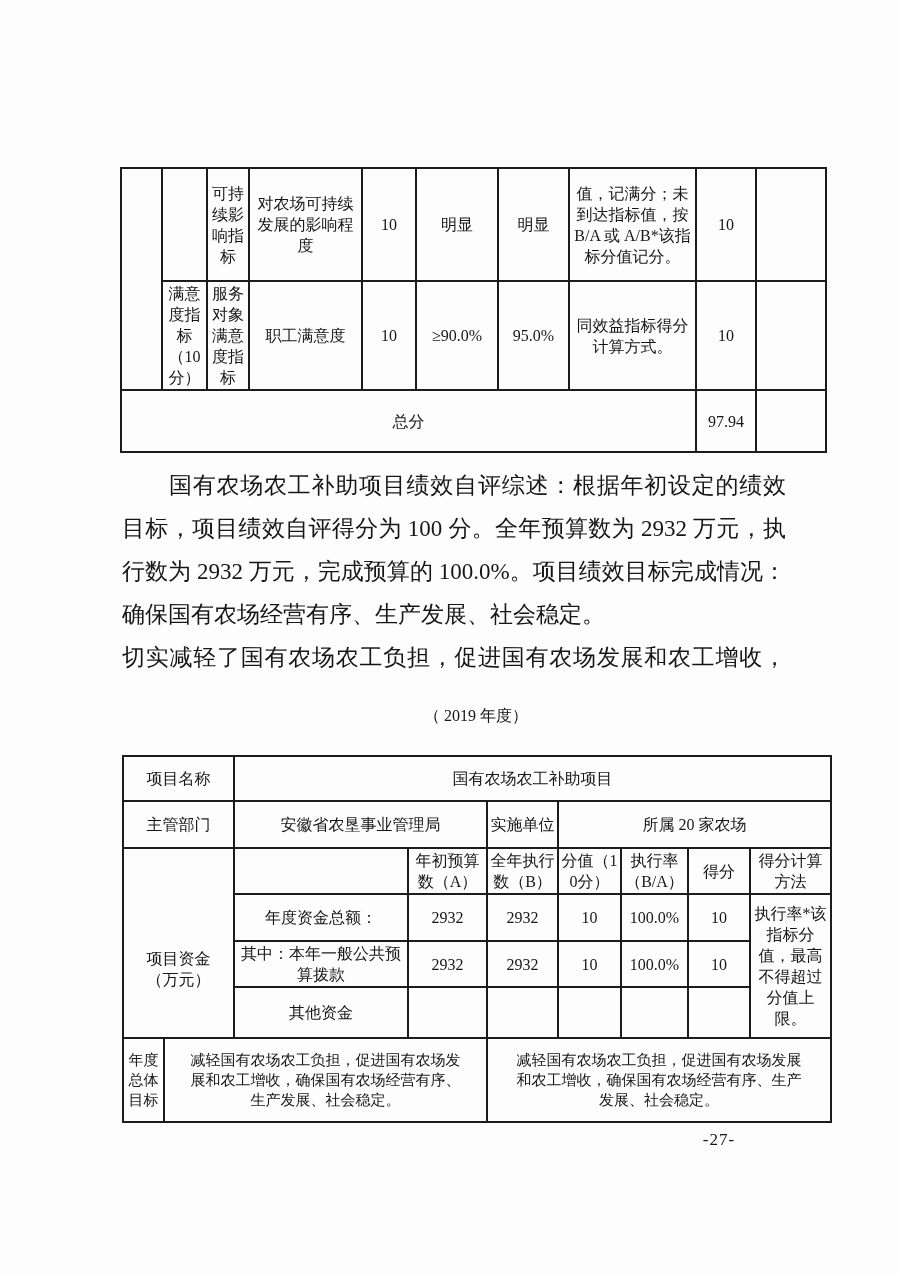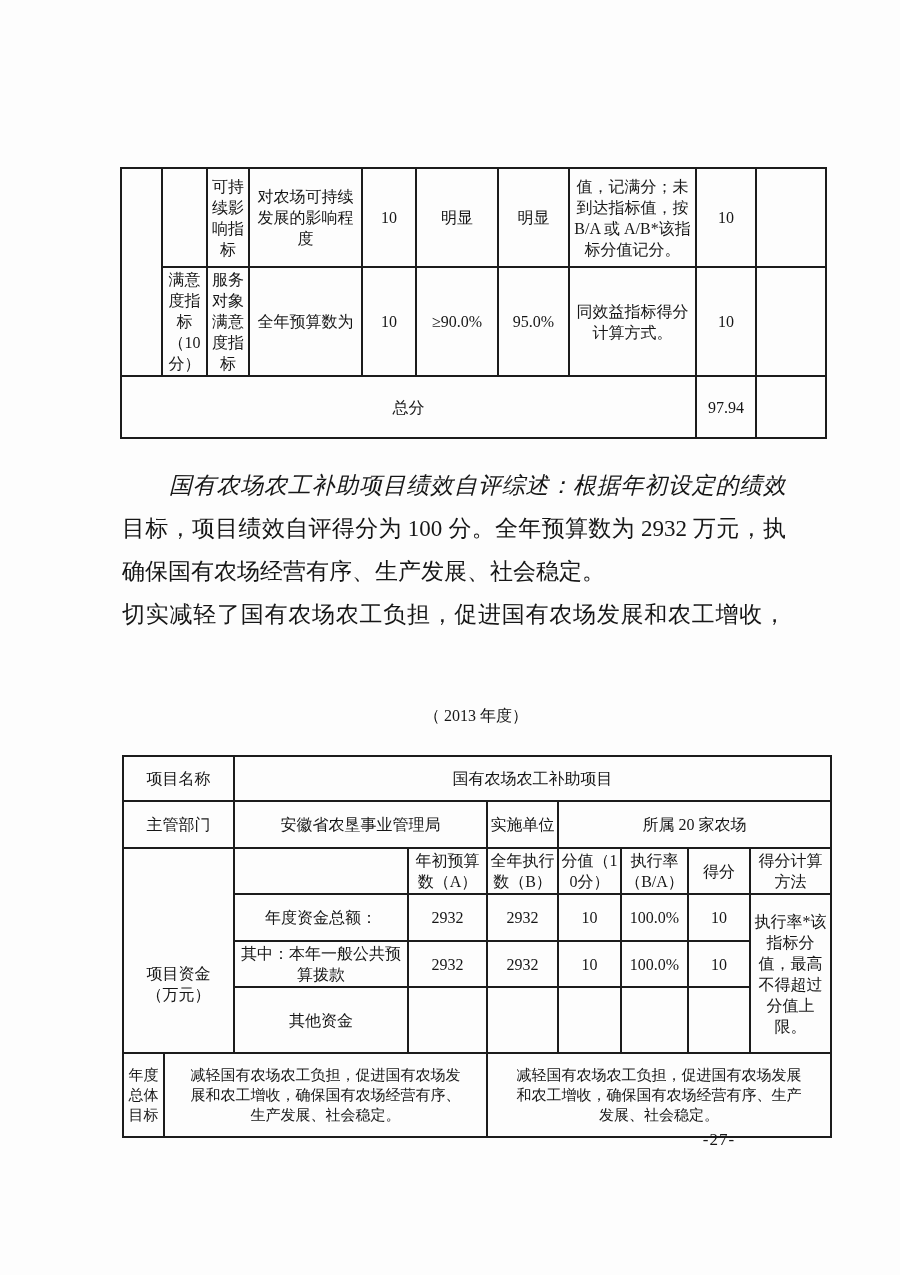--- a/index.html
+++ b/index.html
@@ -16,21 +16,21 @@
     word-break:break-all;
   }
   
   .t1 { left:120px; top:167px; width:705px; }
   
   .summary { position:absolute; left:122px; top:464px; width:664px; }
   .summary .line {
     height:43px; line-height:43px; font-size:23px;
     text-align:justify; text-align-last:justify; overflow:hidden;
   }
-  .summary .line.first { padding-left:47px;font-style:italic; }
+  .summary .line.first { padding-left:47px; }
   .summary .line.last  { text-align-last:left; }
   
   .form-title {
     position:absolute; left:122px; top:671px; width:708px; text-align:center;
     font-size:23px; font-weight:bold; letter-spacing:1px;
   }
   .form-subtitle {
     position:absolute; left:122px; top:706px; width:708px; text-align:center;
     font-size:16px;
   }
@@ -58,59 +58,60 @@
         <col style="width:42px">
       <col style="width:113px">
         <col style="width:54px">
         <col style="width:82px">
       <col style="width:71px">
         <col style="width:127px">
         <col style="width:60px">
       <col style="width:70px">
     </colgroup>
     <tbody>
-        <tr style="height:99px">
+        <tr style="height:113px">
       <td rowspan="2"></td>
       <td></td>
       <td>可持续影响指标</td>
       <td>对农场可持续发展的影响程度</td>
       <td>10</td>
       <td>明显</td>
       <td>明显</td>
       <td>值，记满分；未到达指标值，按 B/A 或 A/B*该指标分值记分。</td>
       <td>10</td>
       <td></td>
     </tr>
     <tr style="height:109px">
       <td>满意度指标（10分）</td>
       <td>服务对象满意度指标</td>
-      <td>全年预算数为</td>
+      <td>职工满意度</td>
       <td>10</td>
       <td>≥90.0%</td>
       <td>95.0%</td>
       <td>同效益指标得分计算方式。</td>
       <td>10</td>
       <td></td>
     </tr>
     <tr style="height:62px">
       <td colspan="8">总分</td>
       <td>97.94</td>
       <td></td>
     </tr>
   </tbody>
     </table>
 
   <div class="summary">
     <div class="line first">国有农场农工补助项目绩效自评综述：根据年初设定的绩效</div>
     <div class="line">目标，项目绩效自评得分为 100 分。全年预算数为 2932 万元，执</div>
+    <div class="line">行数为 2932 万元，完成预算的 100.0%。项目绩效目标完成情况：</div>
     <div class="line last">确保国有农场经营有序、生产发展、社会稳定。</div>
     <div class="line">切实减轻了国有农场农工负担，促进国有农场发展和农工增收，</div>
   </div>
 
-  <div class="form-subtitle">（ 2013 年度）</div>
+  <div class="form-subtitle">（ 2019 年度）</div>
 
   <table class="t2">
     <colgroup>
       <col style="width:41px">
         <col style="width:70px">
         <col style="width:174px">
       <col style="width:79px">
         <col style="width:71px">
         <col style="width:63px">
       <col style="width:67px">
@@ -148,21 +149,21 @@
       <td rowspan="3">执行率*该指标分值，最高不得超过分值上限。</td>
     </tr>
     <tr style="height:43px">
       <td>其中：本年一般公共预算拨款</td>
       <td>2932</td>
       <td>2932</td>
       <td>10</td>
       <td>100.0%</td>
       <td>10</td>
     </tr>
-    <tr style="height:66px">
+    <tr style="height:51px">
       <td>其他资金</td>
       <td></td>
       <td></td>
       <td></td>
       <td></td>
       <td></td>
     </tr>
     <tr style="height:84px">
       <td class="goal-label">年度总体目标</td>
       <td colspan="3" class="goal">减轻国有农场农工负担，促进国有农场发展和农工增收，确保国有农场经营有序、生产发展、社会稳定。</td>

